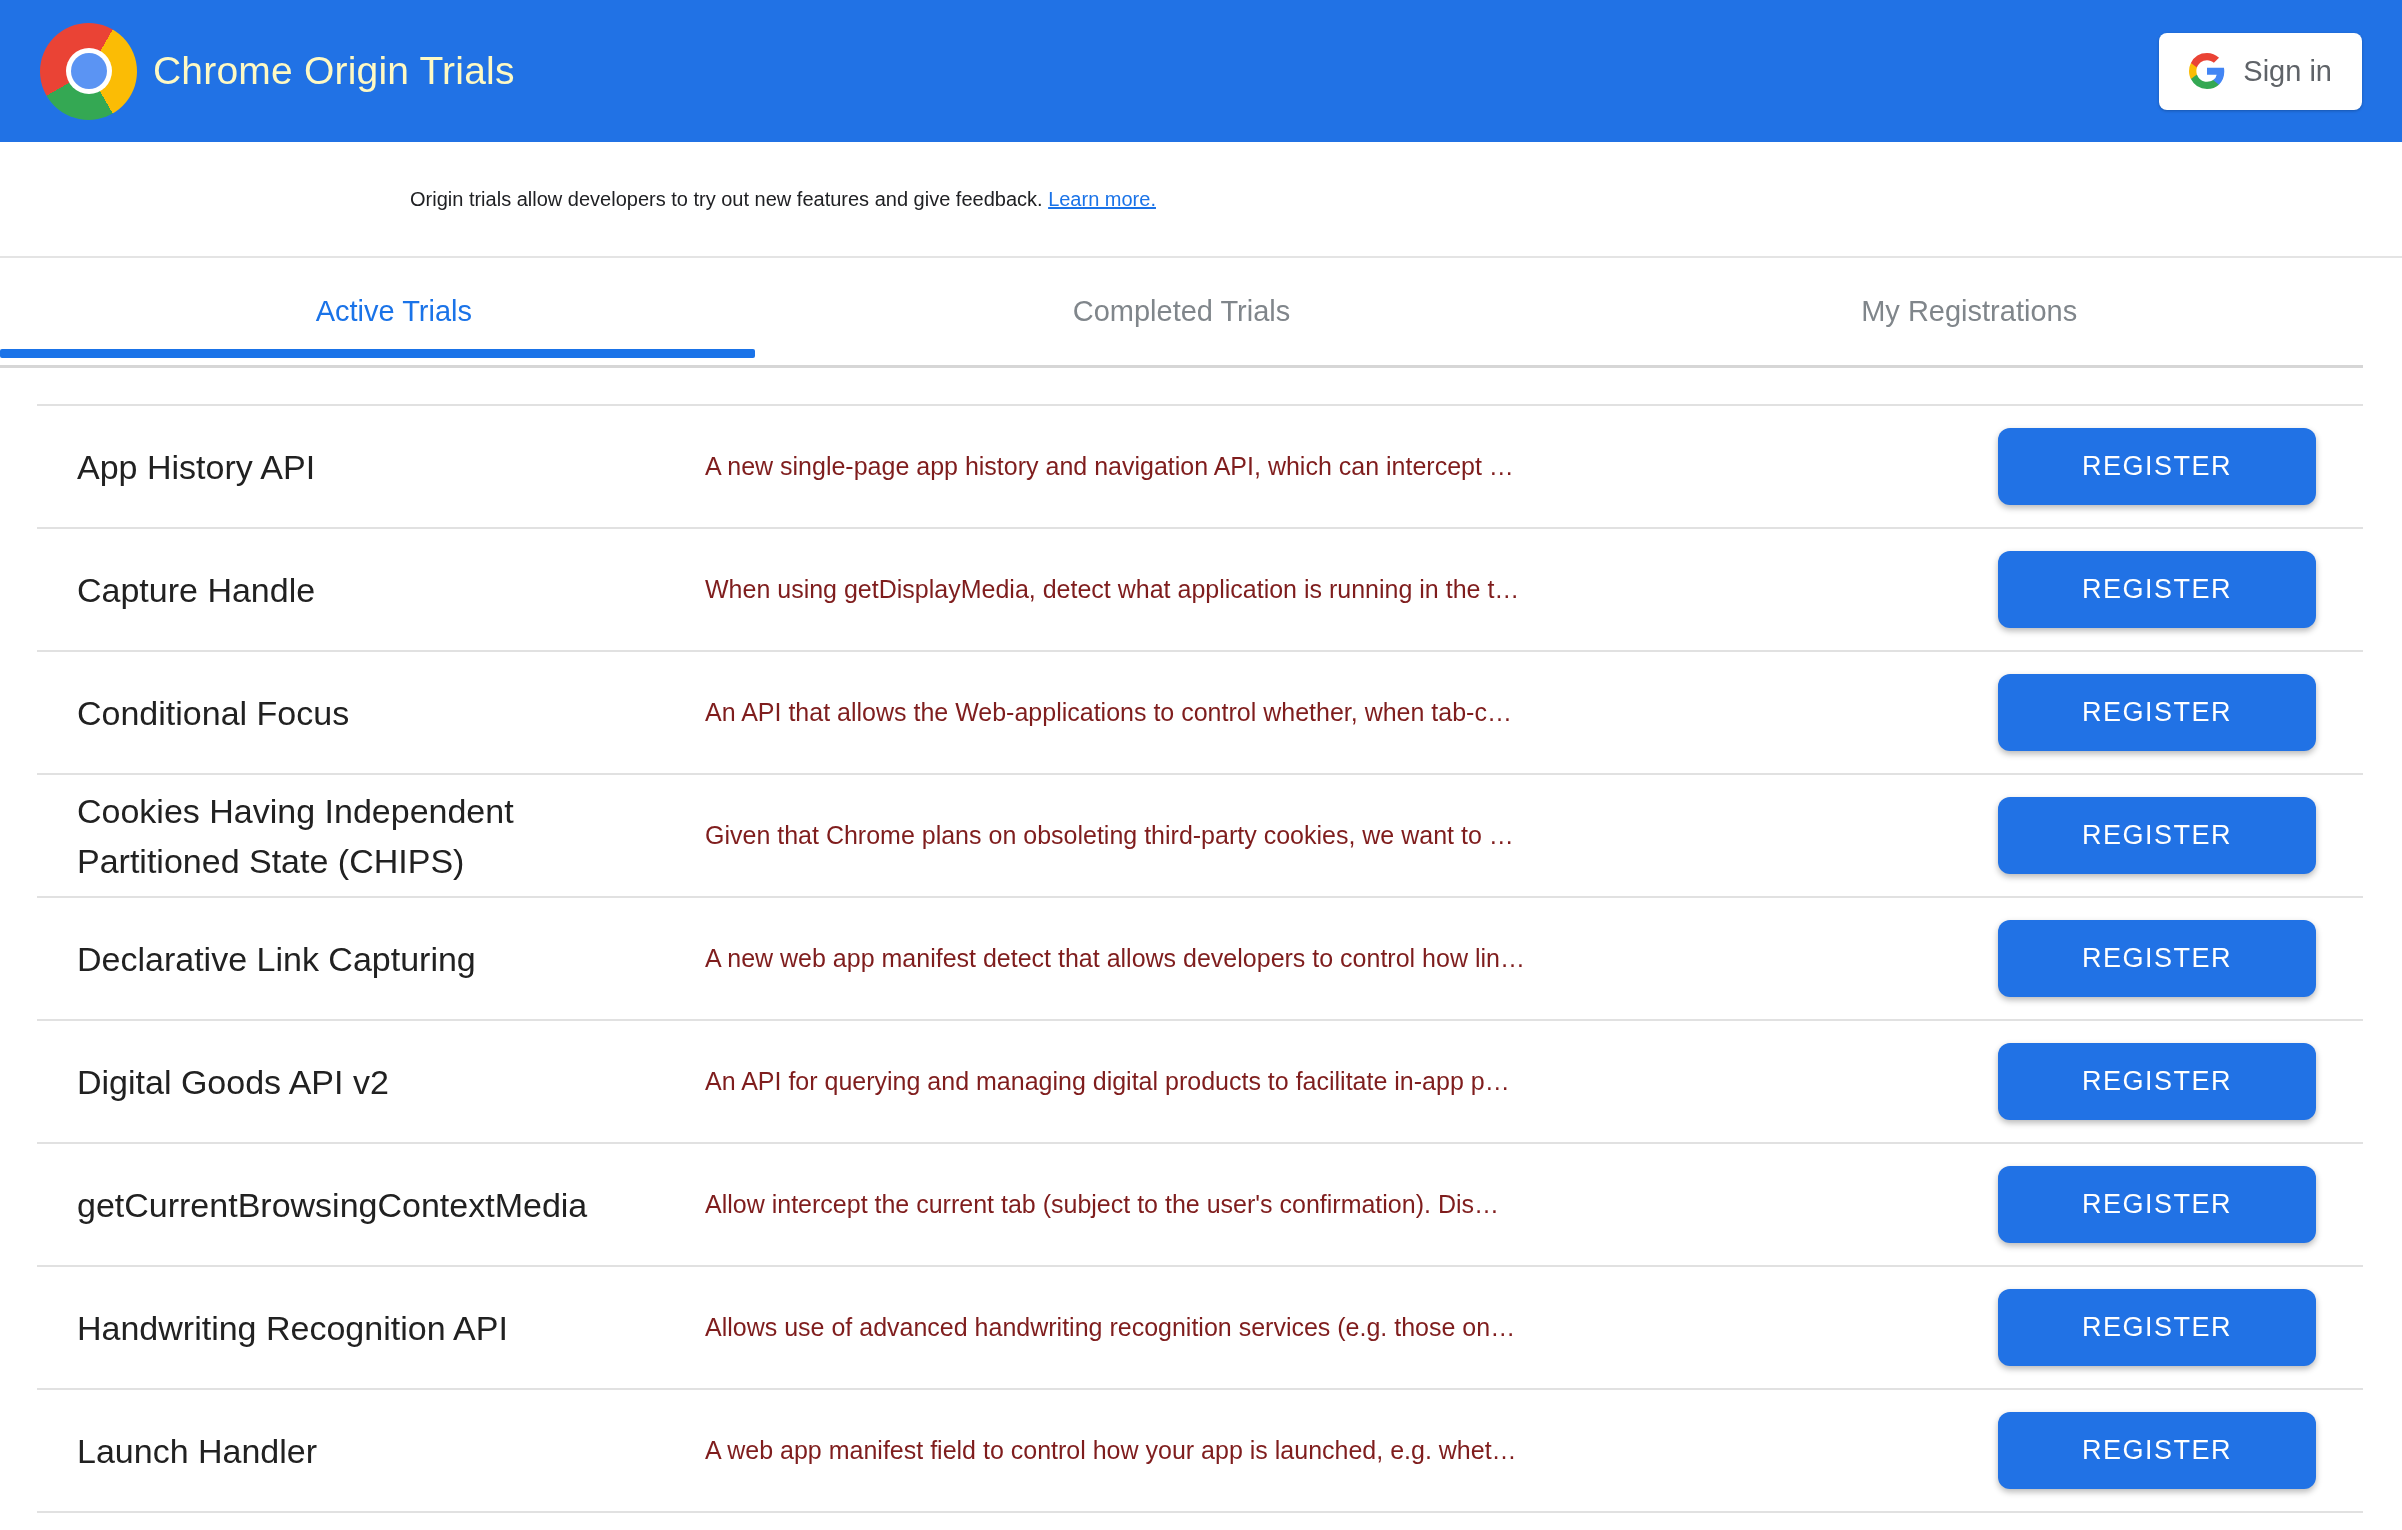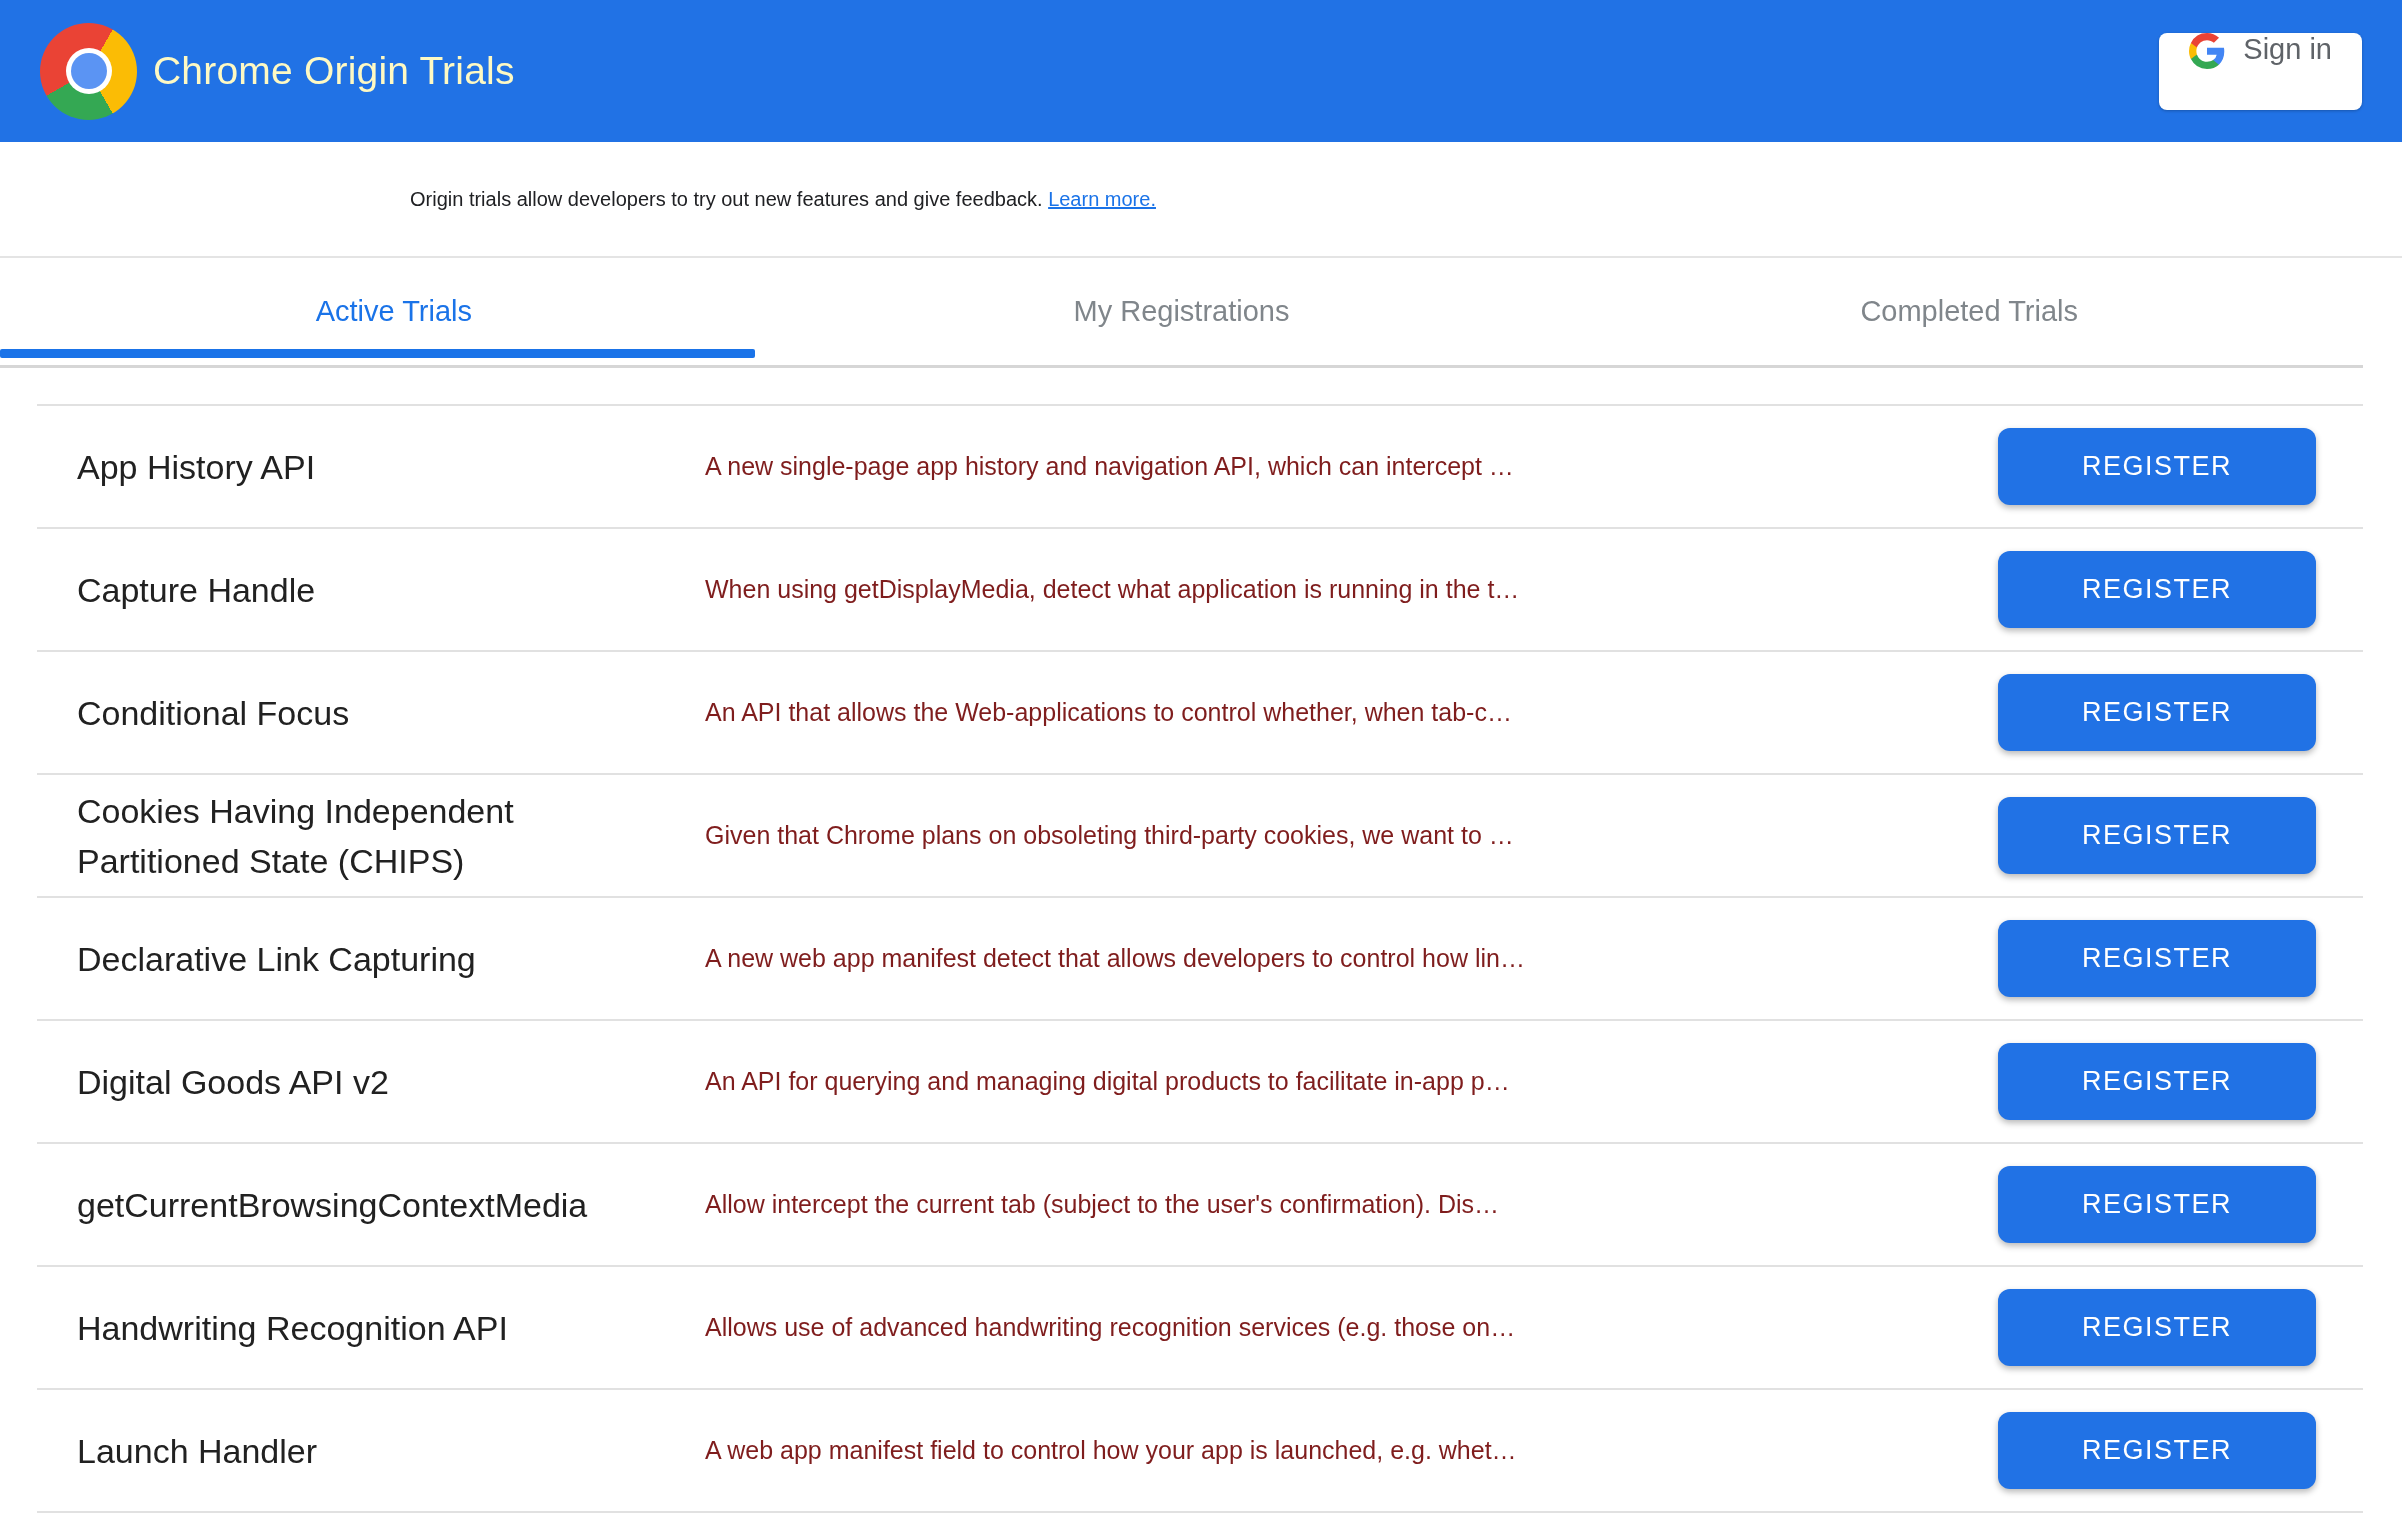--- a/index.html
+++ b/index.html
@@ -26,21 +26,21 @@
   .chrome-logo::after { content:""; position:absolute; left:50%; top:50%; width:36px; height:36px;
     transform: translate(-50%,-50%); background:#5b94f3; border-radius:50%; }
   .app-title { color: #fef9c3; font-size: 39px; font-weight: 400; margin-left: 16px; letter-spacing: 0.2px; }
   .sign-in-btn {
     margin-left: auto;
     background: #ffffff;
     border: none;
     height: 77px;
     padding: 0 30px;
     border-radius: 8px;
-    display: flex; gap: 18px;
+    display: flex; align-items: center; gap: 18px;
     box-shadow: 0 1px 3px rgba(0,0,0,0.25);
     cursor: pointer;
   }
   .sign-in-btn svg { width: 36px; height: 36px; display:block; }
   .sign-in-label { font-size: 29px; color: #5f6368; }
 
   
   .intro-bar {
     height: 116px;
     display: flex; align-items: center;
@@ -127,22 +127,22 @@
 
 <div class="intro-bar">
   <div class="intro-text">
     <span>Origin trials allow developers to try out new features and give feedback.</span>
     <a>Learn more.</a>
   </div>
 </div>
 
 <nav class="tab-bar">
   <div class="tab active">Active Trials</div>
+  <div class="tab">Completed Trials</div>
   <div class="tab">My Registrations</div>
-  <div class="tab">Completed Trials</div>
   <div class="ink-bar"></div>
 </nav>
 
 <main class="trials-table">
   <div class="trial-row">
     <div class="trial-name">App History API</div>
     <div class="trial-desc">A new single-page app history and navigation API, which can intercept …</div>
     <button class="register-btn">REGISTER</button>
   </div>
 

